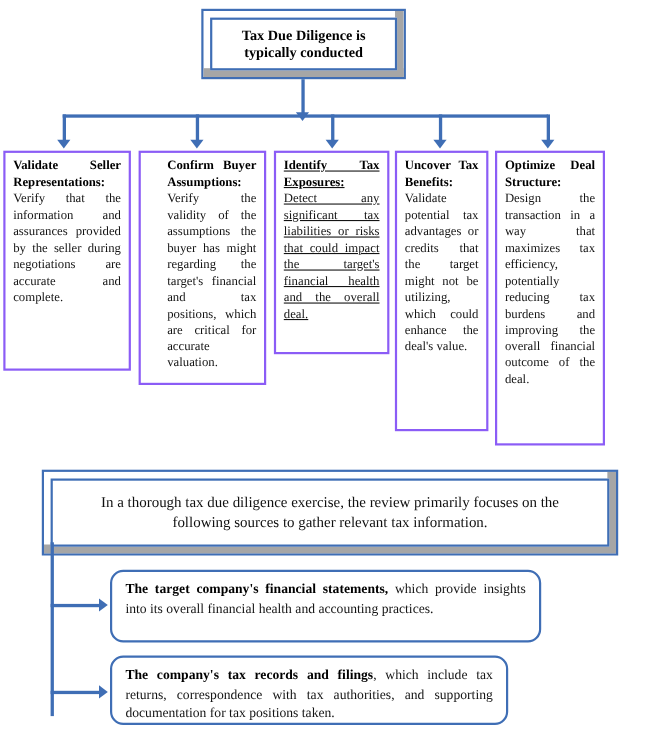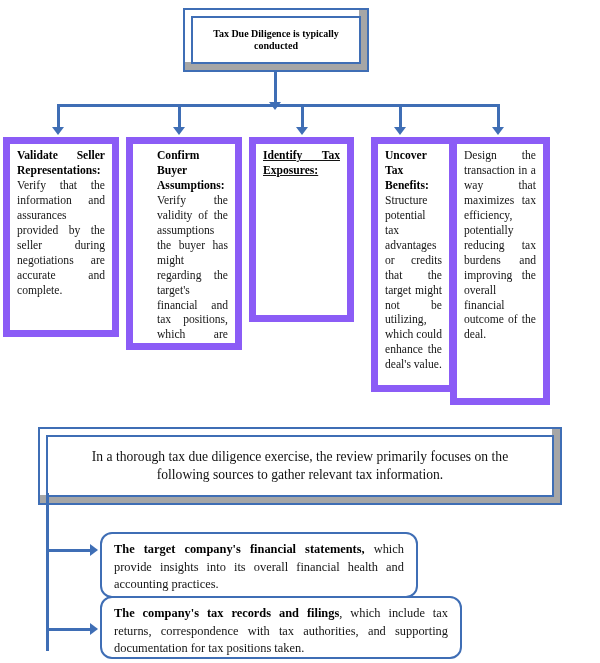--- a/index.html
+++ b/index.html
@@ -49,30 +49,30 @@
     background: #a6a6a6;
   }
 
   
   #title-box {
     left: 183px; top: 8px;
     width: 186px; height: 64px;
   }
   #title-box .bevel-inner {
     font-weight: bold;
-    font-size: 10px;
+    font-size: 13px;
     line-height: 1.25;
     text-align: center;
     color: #000000;
   }
 
   
   .col-box {
     position: absolute;
-    border: 7px solid #8b5cf6;
+    border: 2px solid #8b5cf6;
     background: #ffffff;
     padding: 5px 7px 4px 7px;
     font-size: 11.6px;
     line-height: 1.29;
     text-align: justify;
     text-align-last: left;
     color: #141414;
     overflow: hidden;
   }
   .col-box .hd {
@@ -81,21 +81,21 @@
     text-align: justify;
     text-align-last: justify;
     display: block;
   }
   .col-box .hd.nojust { text-align-last: left; }
   .col-box .bd { display: block; }
 
   #col-1 { left: 3px;   top: 137px; width: 116px; height: 200px; }
   #col-2 { left: 126px; top: 137px; width: 116px; height: 213px; padding-left: 24px; }
   #col-3 { left: 249px; top: 137px; width: 105px; height: 185px; text-decoration: underline; }
-  #col-4 { left: 359px; top: 137px; width: 85px;  height: 255px; margin-left: 12px; }
+  #col-4 { left: 359px; top: 137px; width: 85px;  height: 255px; }
   #col-5 { left: 450px; top: 137px; width: 100px; height: 268px; }
 
   
   .line { position: absolute; background: #3f6eb5; }
   .v-line { width: 3px; }
   .h-line { height: 3px; }
   .arrow-down {
     position: absolute;
     width: 0; height: 0;
     border-left: 6px solid transparent;
@@ -130,21 +130,21 @@
     border-radius: 12px;
     background: #ffffff;
     padding: 7px 12px 6px 12px;
     font-size: 12.4px;
     line-height: 1.42;
     text-align: justify;
     text-align-last: left;
     color: #141414;
   }
   .src-box b { color: #000000; font-weight: bold; }
-  #src-1 { left: 100px; top: 532px; width: 318px; height: 66px; }
+  #src-1 { left: 100px; top: 518px; width: 392px; height: 66px; }
   #src-2 { left: 100px; top: 596px; width: 362px; height: 63px; }
 </style>
 </head>
 <body>
 
 <div id="stage">
 
   <div class="bevel-box" id="title-box">
     <div class="wedge-right"></div>
     <div class="wedge-bottom"></div>
@@ -176,28 +176,30 @@
     <span class="bd">Verify that the information and assurances provided by the seller during negotiations are accurate and complete.</span>
   </div>
 
   <div class="col-box" id="col-2">
     <span class="hd">Confirm Buyer Assumptions:</span>
     <span class="bd">Verify the validity of the assumptions the buyer has might regarding the target's financial and tax positions, which are critical for accurate valuation.</span>
   </div>
 
   <div class="col-box" id="col-3">
     <span class="hd">Identify Tax Exposures:</span>
+    <span class="bd">Detect any significant tax liabilities or risks that could impact the target's financial health and the overall deal.</span>
   </div>
 
   <div class="col-box" id="col-4">
     <span class="hd nojust">Uncover Tax Benefits:</span>
-    <span class="bd">Structure potential tax advantages or credits that the target might not be utilizing, which could enhance the deal's value.</span>
+    <span class="bd">Validate potential tax advantages or credits that the target might not be utilizing, which could enhance the deal's value.</span>
   </div>
 
   <div class="col-box" id="col-5">
+    <span class="hd nojust">Optimize Deal Structure:</span>
     <span class="bd">Design the transaction in a way that maximizes tax efficiency, potentially reducing tax burdens and improving the overall financial outcome of the deal.</span>
   </div>
 
   <div class="bevel-box" id="summary-box">
     <div class="wedge-right"></div>
     <div class="wedge-bottom"></div>
     <div class="bevel-inner">In a thorough tax due diligence exercise, the review primarily focuses on the following sources to gather relevant tax information.</div>
   </div>
 
   <div class="line v-line" style="left:46px; top:493px; height:158px;"></div>

